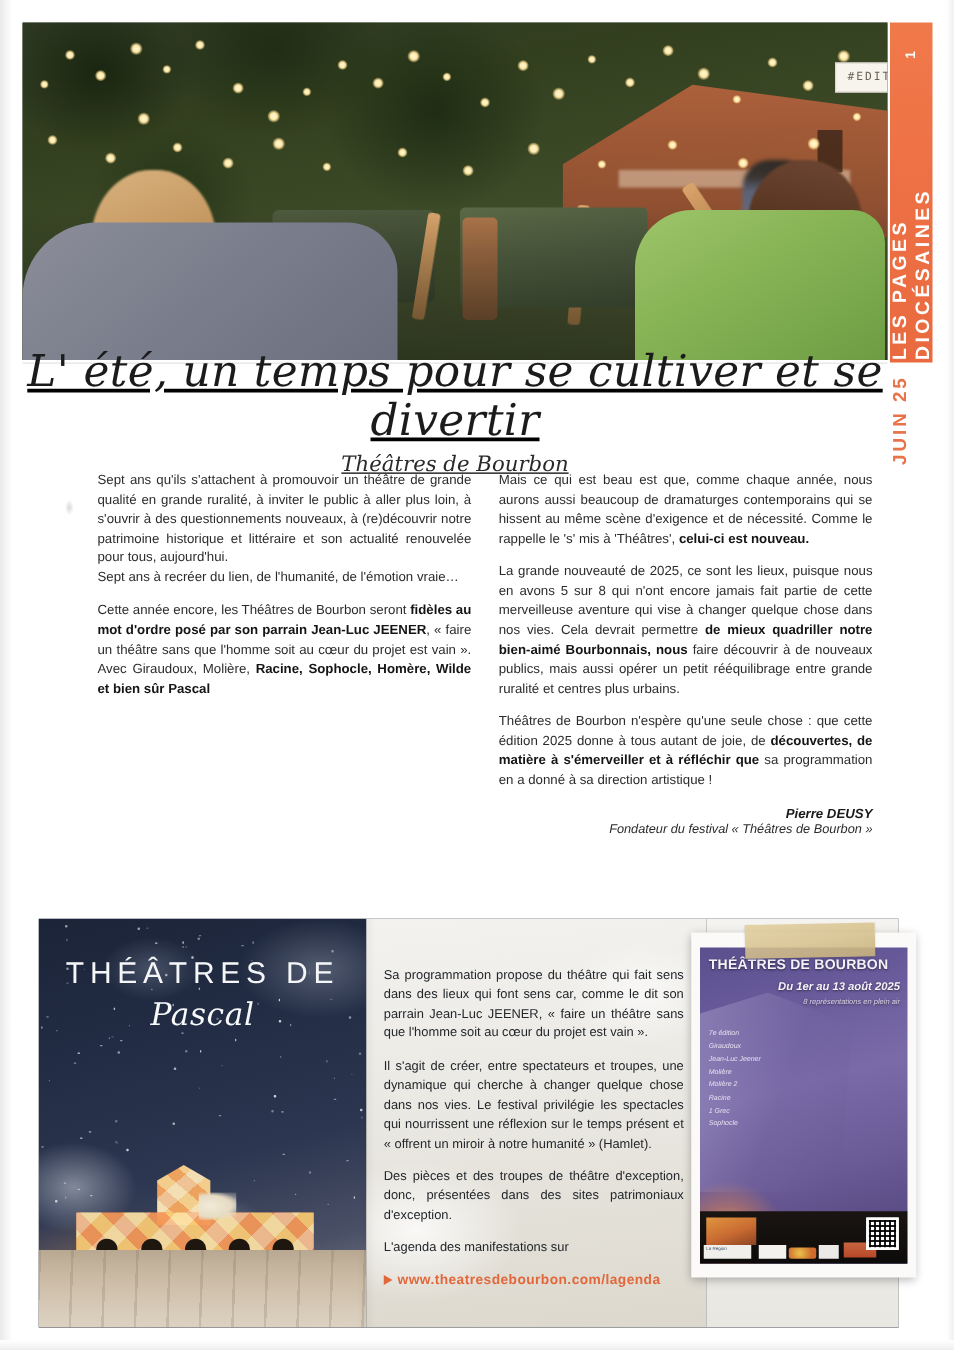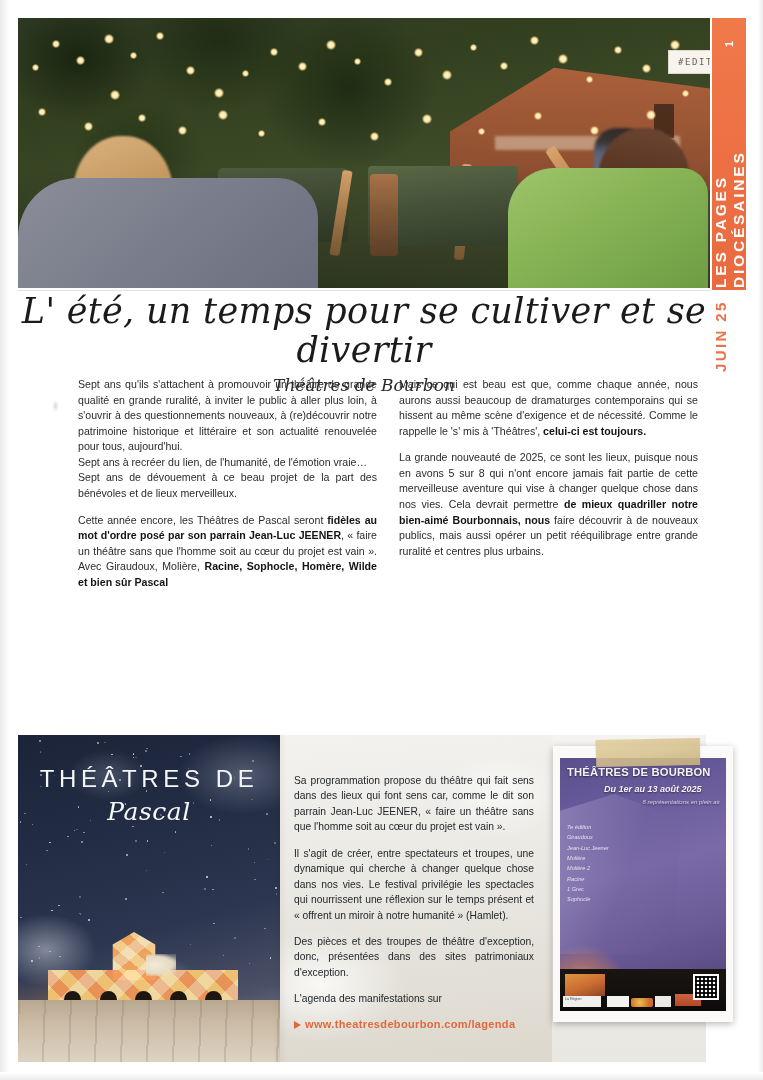--- a/index.html
+++ b/index.html
@@ -75,42 +75,42 @@
     height:228px; color:#ffffff; font-size:15.5px; font-weight:bold;
     letter-spacing:2.8px; writing-mode:vertical-rl; transform:rotate(180deg);
     display:flex; align-items:flex-start; justify-content:center; padding-top:2px;
     font-family:"Liberation Sans", sans-serif; }
   .month { position:absolute; left:712px; top:296px; width:34px; height:80px;
     color:#e8734a; font-size:15px; font-weight:bold; letter-spacing:2.4px;
     writing-mode:vertical-rl; transform:rotate(180deg);
     display:flex; align-items:flex-start; justify-content:center; }
 
   
-  .title-wrap { position:absolute; left:18px; top:292px; width:692px; text-align:center; }
+  .title-wrap { position:absolute; left:18px; top:279px; width:692px; text-align:center;text-decoration:underline; }
   .title-main { font-family:"DejaVu Serif", serif; font-style:italic;
     font-size:35px; color:#1b1b1b; letter-spacing:.3px; font-weight:400;
     line-height:1.12; }
   .title-sub { font-family:"DejaVu Serif", serif; font-style:italic;
     font-size:17px; color:#2a2a2a; margin-top:5px; }
 
   
   .cols { position:absolute; left:78px; top:377px; width:620px; height:345px;
     display:flex; gap:22px; }
   .col { width:299px; }
   .col p { font-size:10.6px; line-height:1.47; color:#2b2b2b;
     text-align:justify; font-family:"Liberation Sans", sans-serif;
     margin-bottom:0; }
   .col p.sp { margin-top:11px; }
   .col b { font-weight:bold; color:#141414; }
   .sig { margin-top:13px; text-align:right; }
   .sig .nm { font-size:10.6px; font-weight:bold; font-style:italic; color:#1a1a1a; }
   .sig .rl { font-size:10.2px; font-style:italic; color:#2b2b2b; margin-top:1px; }
 
   
-  .ad { position:absolute; left:18px; top:735px; width:688px; height:327px;
+  .ad { position:absolute; left:31px; top:735px; width:688px; height:327px;
     overflow:hidden; background:#0f1624; }
   .ad-night { position:absolute; left:0; top:0; width:262px; height:327px;
     background:
       radial-gradient(ellipse 120px 90px at 40px 300px, rgba(235,150,70,.40) 0%, rgba(235,150,70,0) 70%),
       linear-gradient(165deg,#1b2438 0%,#222c44 30%,#2c3650 58%,#4a5066 80%,#8d8f96 100%);
   }
   .ad-clouds { position:absolute; left:0; top:0; width:262px; height:327px;
     background:
       radial-gradient(ellipse 70px 50px at 28px 215px, rgba(200,205,215,.55) 0%, rgba(200,205,215,0) 72%),
       radial-gradient(ellipse 60px 40px at 140px 250px, rgba(190,196,208,.42) 0%, rgba(190,196,208,0) 72%),
@@ -169,21 +169,21 @@
     background:
       linear-gradient(110deg, rgba(170,160,205,.55) 0%, rgba(120,108,165,.25) 55%, rgba(90,80,135,.1) 100%);
     clip-path:polygon(0 12%, 48% 0, 100% 16%, 92% 100%, 0 100%); filter:blur(.5px); }
   .poster-glow { position:absolute; left:0; bottom:0; width:80px; height:92px;
     background:radial-gradient(ellipse 60px 60px at 22px 72px, rgba(255,170,70,.9) 0%, rgba(255,140,60,.35) 45%, rgba(255,120,50,0) 78%); }
   .poster-dark { position:absolute; left:0; bottom:0; width:166px; height:42px;
     background:linear-gradient(180deg,#1a1512 0%,#120f0d 60%,#0d0b0a 100%); }
   .poster-title { position:absolute; left:7px; top:8px; width:152px;
     color:#f4f2f8; font-size:11.2px; font-weight:bold; letter-spacing:.2px;
     text-shadow:0 1px 2px rgba(0,0,0,.6); }
-  .poster-dates { position:absolute; left:44px; top:26px; width:116px; text-align:left;
+  .poster-dates { position:absolute; left:44px; top:26px; width:116px; text-align:right;
     color:#f6f3fa; font-size:9px; font-style:italic; font-weight:bold;
     text-shadow:0 1px 2px rgba(0,0,0,.55); }
   .poster-sub { position:absolute; left:54px; top:40px; width:106px; text-align:right;
     color:rgba(246,242,250,.78); font-size:6px; font-style:italic; line-height:1.35;
     text-shadow:0 1px 2px rgba(0,0,0,.5); }
   .poster-list { position:absolute; left:7px; top:64px; width:62px;
     color:rgba(250,246,255,.82); font-size:5.6px; line-height:1.85; font-style:italic; }
   .poster-foot { position:absolute; left:3px; bottom:3px; width:160px; height:34px; }
   .pf-thumb { position:absolute; left:2px; top:0; width:40px; height:22px;
     background:linear-gradient(160deg,#e0953f 0%,#c96b32 55%,#8c4424 100%); }
@@ -305,27 +305,31 @@
   <div class="title-wrap">
     <div class="title-main">L' été, un temps pour se cultiver et se divertir</div>
     <div class="title-sub">Théâtres de Bourbon</div>
   </div>
 
   <div class="cols">
 
     <div class="col">
       <p>Sept ans qu'ils s'attachent à promouvoir un théâtre de grande qualité en grande ruralité, à inviter le public à aller plus loin, à s'ouvrir à des questionnements nouveaux, à (re)découvrir notre patrimoine historique et littéraire et son actualité renouvelée pour tous, aujourd'hui.</p>
       <p>Sept ans à recréer du lien, de l'humanité, de l'émotion vraie…</p>
-      <p>Sept ans de dévouement à ce beau projet de la part des bénévoles et de lieux merveilleux.</p>
-      <p class="sp"><span>Cette année encore, les Théâtres de Pascal seront </span><b>fidèles au mot d'ordre posé par son parrain Jean-Luc JEENER</b><span>, « faire un théâtre sans que l'homme soit au cœur du projet est vain ». Avec Giraudoux, Molière, </span><b>Racine, Sophocle, Homère, Wilde et bien sûr Pascal</b></p>
+      <p class="sp"><span>Cette année encore, les Théâtres de Bourbon seront </span><b>fidèles au mot d'ordre posé par son parrain Jean-Luc JEENER</b><span>, « faire un théâtre sans que l'homme soit au cœur du projet est vain ». Avec Giraudoux, Molière, </span><b>Racine, Sophocle, Homère, Wilde et bien sûr Pascal</b></p>
     </div>
 
     <div class="col">
-      <p><span>Mais ce qui est beau est que, comme chaque année, nous aurons aussi beaucoup de dramaturges contemporains qui se hissent au même scène d'exigence et de nécessité. Comme le rappelle le 's' mis à 'Théâtres', </span><b>celui-ci est toujours.</b></p>
+      <p><span>Mais ce qui est beau est que, comme chaque année, nous aurons aussi beaucoup de dramaturges contemporains qui se hissent au même scène d'exigence et de nécessité. Comme le rappelle le 's' mis à 'Théâtres', </span><b>celui-ci est nouveau.</b></p>
       <p class="sp"><span>La grande nouveauté de 2025, ce sont les lieux, puisque nous en avons 5 sur 8 qui n'ont encore jamais fait partie de cette merveilleuse aventure qui vise à changer quelque chose dans nos vies. Cela devrait permettre </span><b>de mieux quadriller notre bien-aimé Bourbonnais, nous</b><span> faire découvrir à de nouveaux publics, mais aussi opérer un petit rééquilibrage entre grande ruralité et centres plus urbains.</span></p>
+      <p class="sp"><span>Théâtres de Bourbon n'espère qu'une seule chose : que cette édition 2025 donne à tous autant de joie, de </span><b>découvertes, de matière à s'émerveiller et à réfléchir que</b><span> sa programmation en a donné à sa direction artistique !</span></p>
+      <div class="sig">
+        <div class="nm">Pierre DEUSY</div>
+        <div class="rl">Fondateur du festival « Théâtres de Bourbon »</div>
+      </div>
     </div>
   </div>
 
   <div class="ad">
 
     <div class="ad-night"></div>
     <div class="ad-stars" id="stars">
         <div class="star" style="left: 127.5px; top: 134.6px; opacity: 0.33;"></div>
         <div class="star" style="left: 63.4px; top: 106.4px; opacity: 0.6;"></div>
         <div class="star" style="left: 20.4px; top: 210.9px; opacity: 0.66;"></div>

